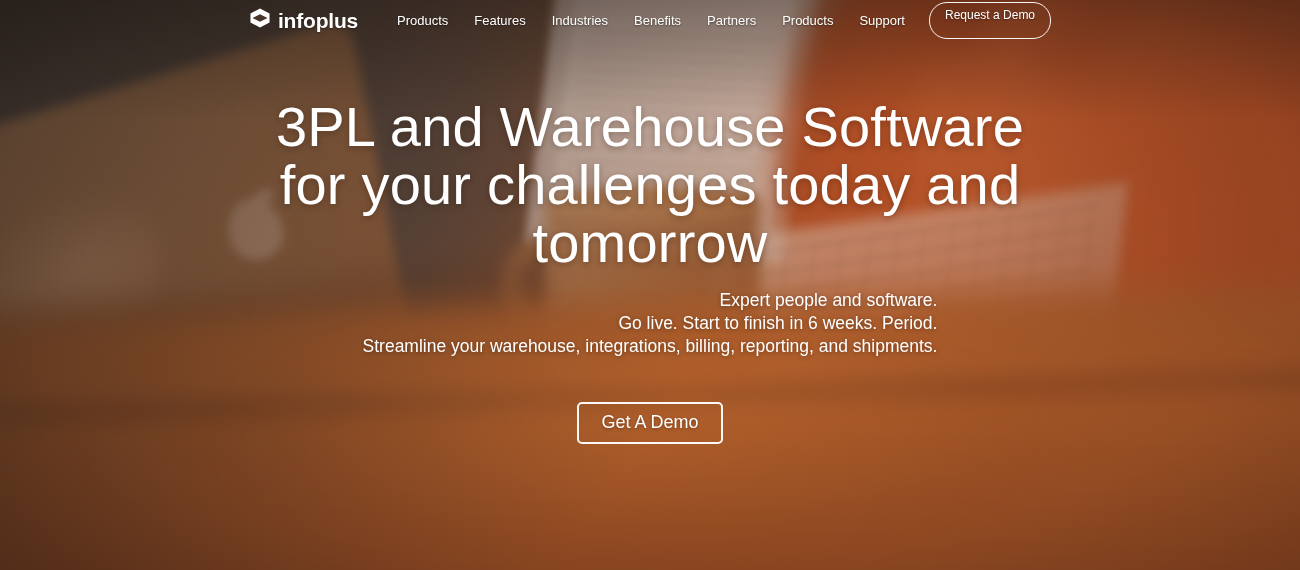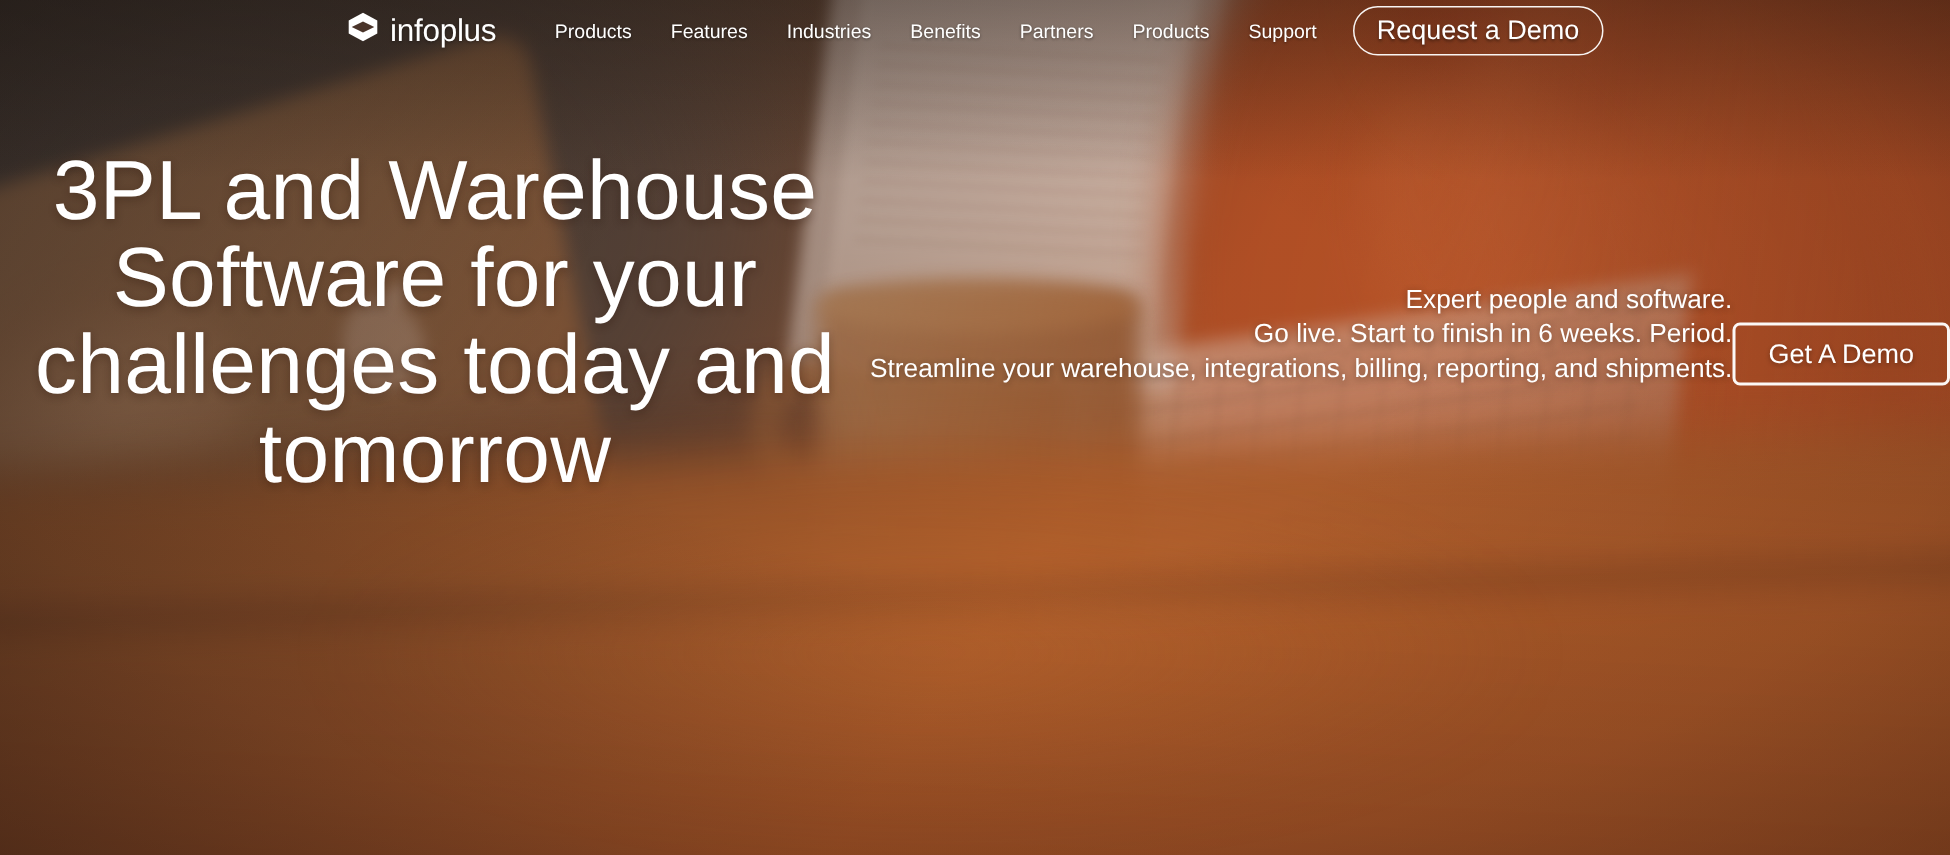--- a/index.html
+++ b/index.html
@@ -323,61 +323,61 @@
     gap: 7px;
     margin-right: 26px;
     cursor: pointer;
     user-select: none;
   }
   .brand-mark { display: block; }
   .brand-text {
     color: #ffffff;
     font-size: 21px;
     letter-spacing: -0.2px;
-    font-weight: 400;
+    font-weight: 700;
     line-height: 1;
     text-shadow: 0 1px 2px rgba(0,0,0,.35);
   }
   .nav-links {
     display: flex;
     align-items: flex-start;
   }
   .nav-link {
     color: #ffffff;
     font-size: 13px;
     font-weight: 400;
     padding: 0 13px;
     white-space: nowrap;
     cursor: pointer;
     text-shadow: 0 1px 2px rgba(0,0,0,.45);
     line-height: 1;
   }
   .nav-cta {
     margin-left: 11px;
     color: #ffffff;
-    font-size: 18px;
+    font-size: 12px;
     font-weight: 400;
-    padding: 6px 15px 7px;
+    padding: 6px 15px 17px;
     border: 1.5px solid rgba(255,255,255,0.95);
     border-radius: 18px;
     white-space: nowrap;
     cursor: pointer;
     background: transparent;
     line-height: 1;
     text-shadow: 0 1px 2px rgba(0,0,0,.4);
   }
 
   
   .hero-content {
     position: absolute;
     z-index: 10;
     left: 0; right: 0;
     top: 98px;
     display: flex;
-    flex-direction: row;
+    flex-direction: column;
     align-items: center;
     text-align: center;
   }
   .hero-title {
     color: #ffffff;
     font-size: 56px;
     font-weight: 300;
     line-height: 1.04;
     letter-spacing: 0.2px;
     max-width: 760px;

